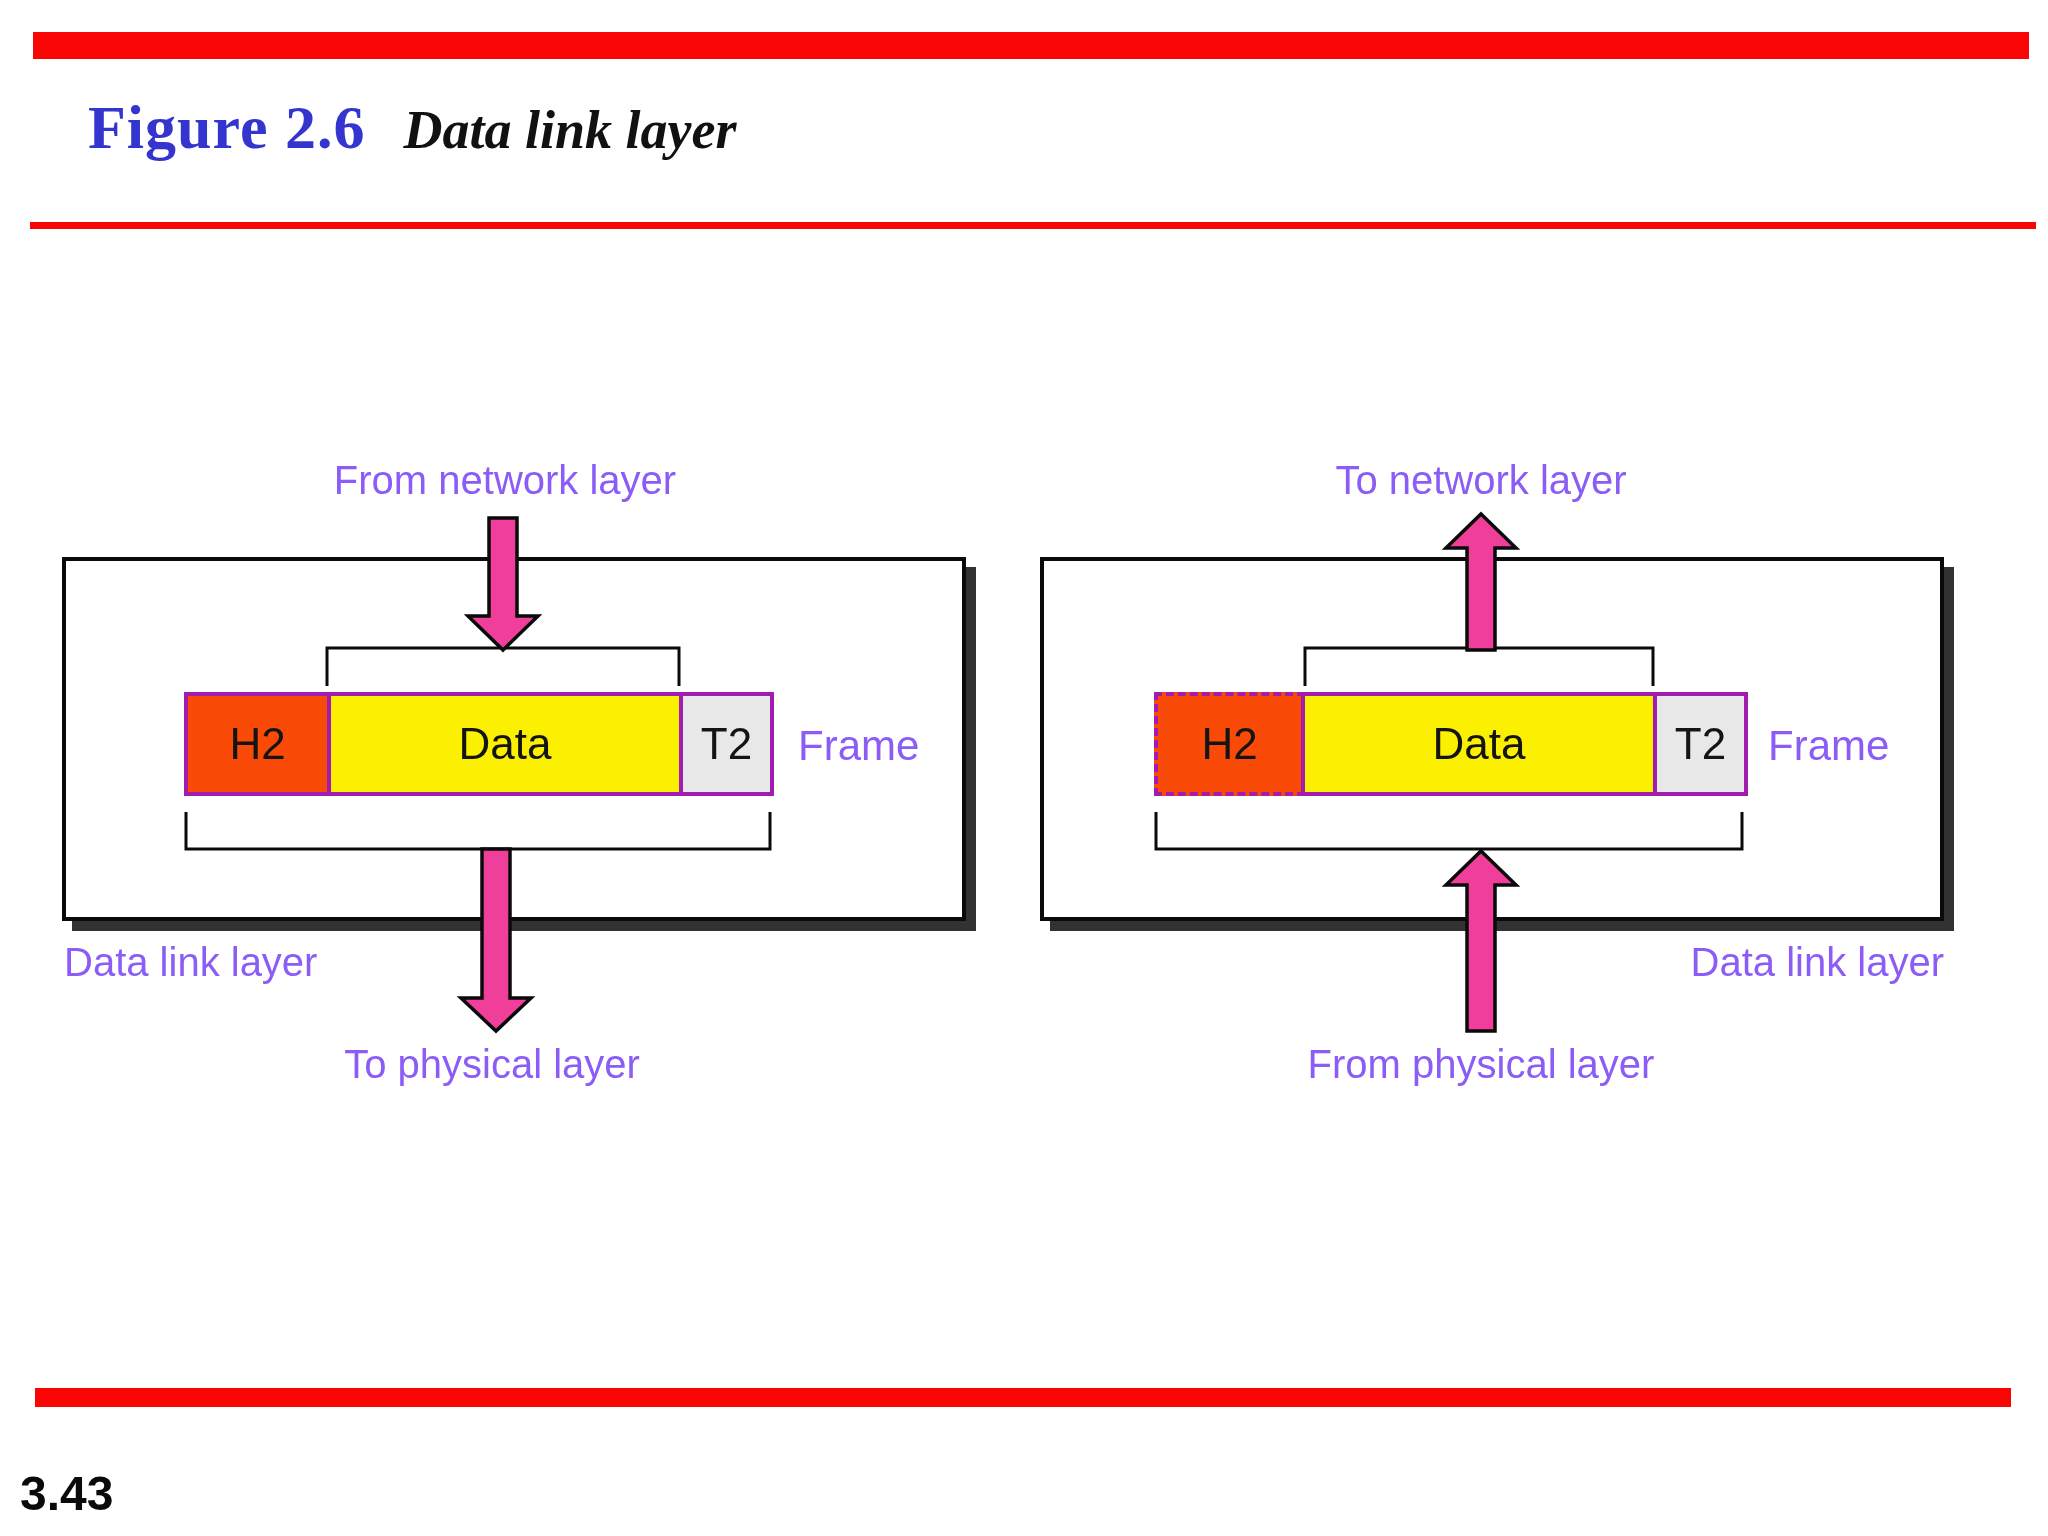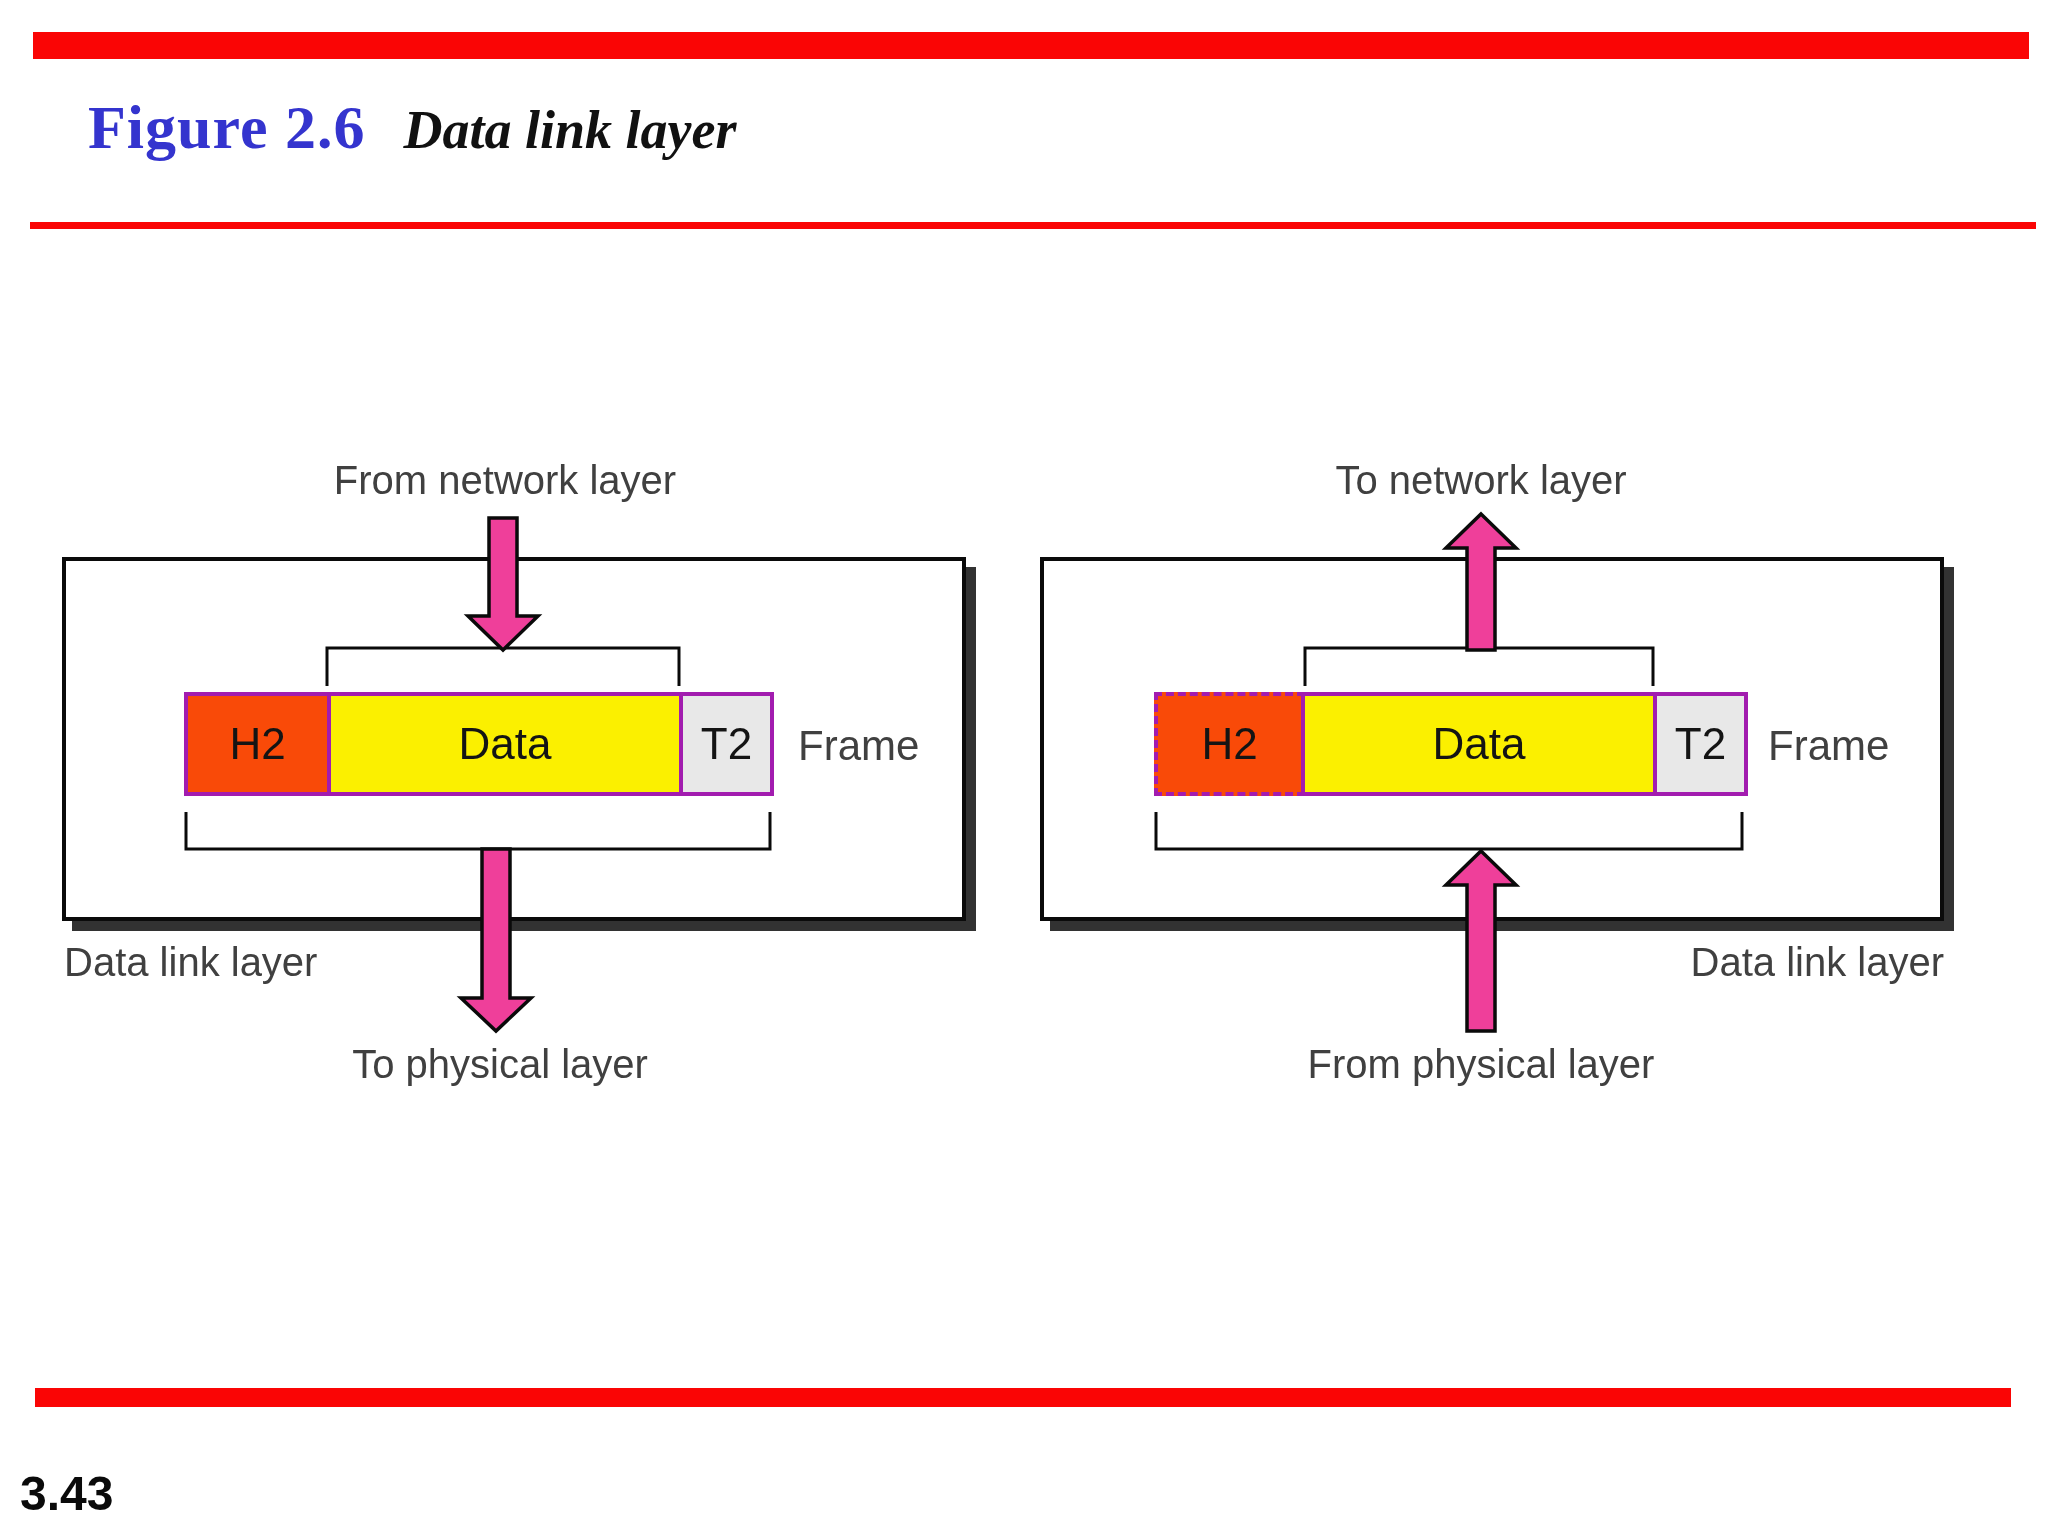--- a/index.html
+++ b/index.html
@@ -27,21 +27,21 @@
   #left-box{left:62px;}
   #right-box{left:1040px;}
   
   .cell{
     position:absolute;top:692px;height:104px;box-sizing:border-box;
     border:4px solid #a21caf;display:flex;align-items:center;justify-content:center;
     font-size:44px;color:#141414;z-index:3;
   }
   .cell.dashed{border-style:dashed;}
   
-  .dlabel{position:absolute;font-size:40px;color:#404040;z-index:5;white-space:nowrap;}
+  .dlabel{position:absolute;font-size:40px;color:#8b5cf6;z-index:5;white-space:nowrap;}
   .centered{text-align:center;}
   .frame-label{font-size:42px;}
   
   #overlay{position:absolute;left:0;top:0;z-index:4;pointer-events:none;}
   .bracket{fill:none;stroke:#0a0a0a;stroke-width:3px;}
   .arrow{stroke:#0a0a0a;stroke-width:3.5px;stroke-linejoin:miter;}
 </style>
 </head>
 <body>
 
@@ -54,21 +54,21 @@
   </div>
   <div id="title-rule" class="bar" style="background-color: rgb(250, 5, 5);"></div>
 
   <div id="left-box" class="layer-box"></div>
   <div class="dlabel centered" style="left:225px;top:458px;width:560px;">From network layer</div>
   <div class="cell" style="left: 184px; width: 147px; background-color: rgb(249, 74, 8);">H2</div>
   <div class="cell" style="left: 327px; width: 356px; background-color: rgb(251, 240, 0);">Data</div>
   <div class="cell" style="left: 679px; width: 95px; background-color: rgb(232, 232, 232);">T2</div>
   <div class="dlabel frame-label" style="left:798px;top:722px;">Frame</div>
   <div class="dlabel" style="left:64px;top:940px;">Data link layer</div>
-  <div class="dlabel centered" style="left:220px;top:1042px;width:560px;">To physical layer</div>
+  <div class="dlabel centered" style="left:212px;top:1042px;width:560px;">To physical layer</div>
 
   <div id="right-box" class="layer-box"></div>
   <div class="dlabel centered" style="left:1201px;top:458px;width:560px;">To network layer</div>
   <div class="cell dashed" style="left: 1154px; width: 151px; background-color: rgb(249, 74, 8);">H2</div>
   <div class="cell" style="left: 1301px; width: 356px; background-color: rgb(251, 240, 0);">Data</div>
   <div class="cell" style="left: 1653px; width: 95px; background-color: rgb(232, 232, 232);">T2</div>
   <div class="dlabel frame-label" style="left:1768px;top:722px;">Frame</div>
   <div class="dlabel" style="left:1620px;top:940px;width:324px;text-align:right;">Data link layer</div>
   <div class="dlabel centered" style="left:1201px;top:1042px;width:560px;">From physical layer</div>
 

